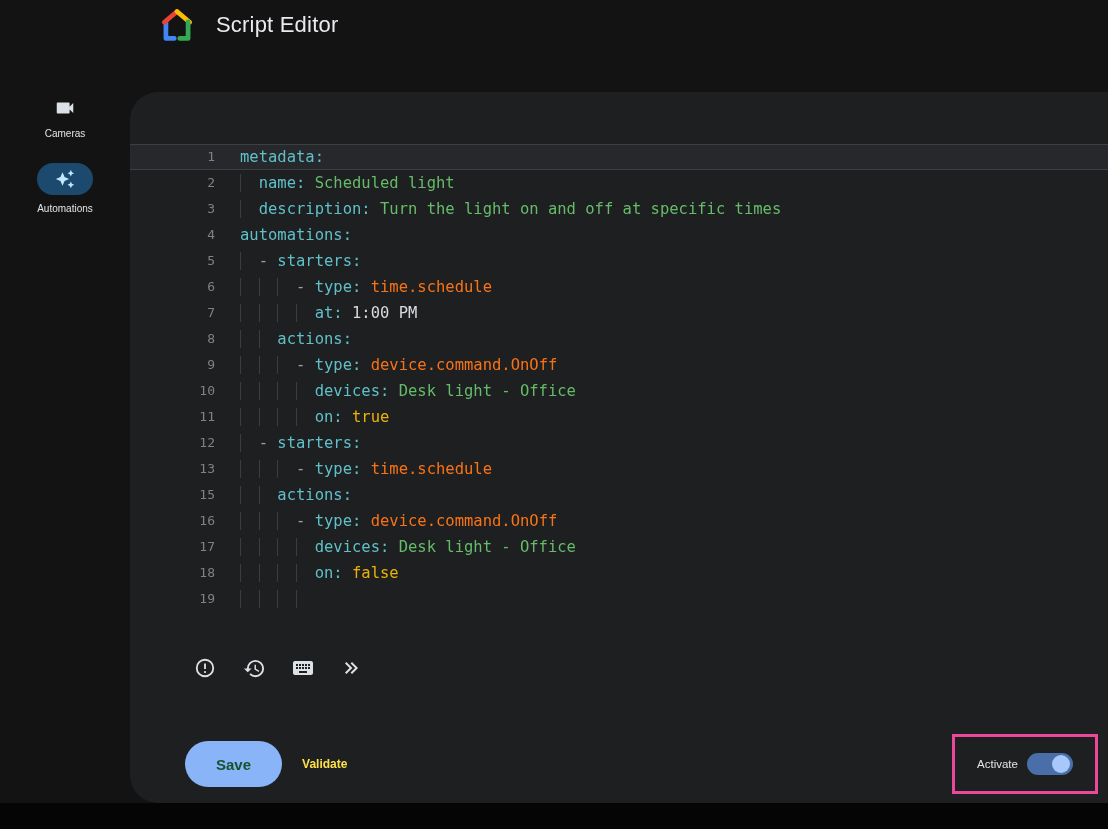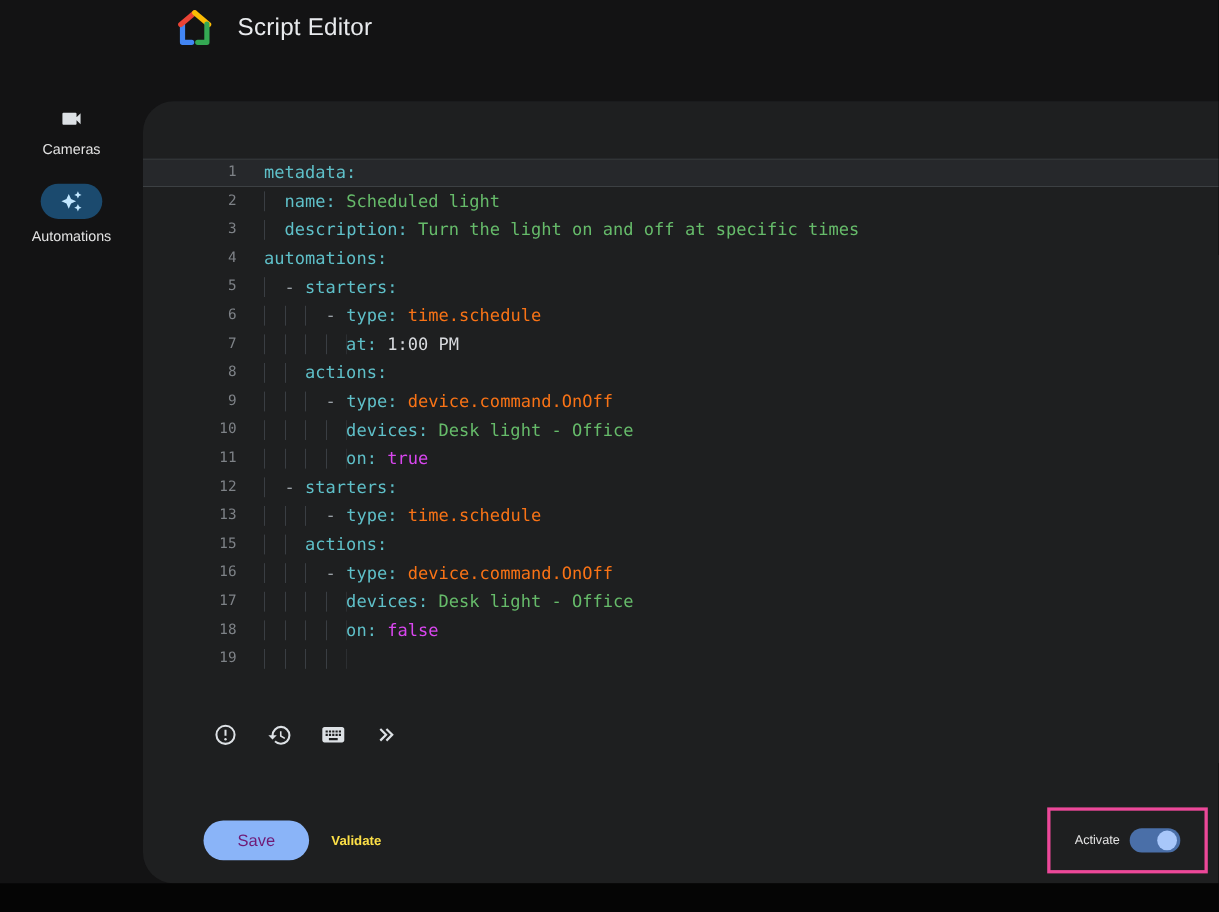--- a/index.html
+++ b/index.html
@@ -16,21 +16,21 @@
   .header{position:absolute;left:158px;top:6px;display:flex;align-items:center;gap:20px;}
   .logo{width:38px;height:38px;display:block;}
   .page-title{font-size:22px;font-weight:400;color:#e8eaed;margin:0;letter-spacing:.2px;}
 
   
   .rail{position:absolute;left:0;top:96px;width:130px;display:flex;flex-direction:column;align-items:center;}
   .rail-item{display:flex;flex-direction:column;align-items:center;cursor:pointer;}
   .rail-item + .rail-item{margin-top:24px;}
   .rail-icon{width:24px;height:24px;display:flex;align-items:center;justify-content:center;color:#dde1e5;}
   .rail-pill{width:56px;height:32px;border-radius:16px;background:#1b4a6e;display:flex;align-items:center;justify-content:center;}
-  .rail-label{margin-top:8px;font-size:13px;color:#e3e3e3;}
+  .rail-label{margin-top:8px;font-size:10px;color:#e3e3e3;}
 
   
   .panel{
     position:absolute;left:130px;top:92px;width:978px;height:711px;
     background:#1e1f20;border-radius:28px 0 0 28px;
   }
 
   
   .editor{
     position:absolute;left:0;top:52px;right:0;height:488px;overflow:hidden;
@@ -38,38 +38,38 @@
     font-size:15.5px;line-height:26px;color:#d8dade;
   }
   .row{display:flex;height:26px;}
   .row.active{background:#26282b;box-shadow:inset 0 1px 0 #3c4043, inset 0 -1px 0 #3c4043;}
   .gutter{flex:0 0 85px;text-align:right;color:#7e8287;font-size:13px;line-height:26px;user-select:none;}
   .code{margin-left:25px;white-space:pre;}
   .tok-key{color:#5fc0c9;}
   .tok-str{color:#66bb6a;}
   .tok-type{color:#f97316;}
   .tok-num{color:#d8dade;}
-  .tok-bool{color:#d946ef;}
+  .tok-bool{color:#eab308;}
   .tok-dash{color:#9aa0a6;}
   .tok-ws{background-image:repeating-linear-gradient(to right,#3a3e43 0,#3a3e43 1px,transparent 1px,transparent 18.66px);}
 
   
   .toolbar{position:absolute;left:61px;top:562px;display:flex;gap:21px;}
   .tool-btn{
     width:28px;height:28px;border:none;background:transparent;padding:2px;margin:0;
     color:#dde1e5;display:flex;align-items:center;justify-content:center;cursor:pointer;
   }
   .tool-btn svg{display:block;}
 
   
   .footer{position:absolute;left:55px;right:0;top:648px;height:48px;display:flex;align-items:center;}
   .save-btn{
-    height:36px;padding:0 31px;border:none;border-radius:24px;
-    background:#8ab4f8;color:#701a75;font-family:"Liberation Sans",sans-serif;
-    font-size:15px;font-weight:400;cursor:pointer;
+    height:46px;padding:0 31px;border:none;border-radius:24px;
+    background:#8ab4f8;color:#14532d;font-family:"Liberation Sans",sans-serif;
+    font-size:15px;font-weight:700;cursor:pointer;
   }
   .validate-btn{
     margin-left:20px;border:none;background:transparent;color:#fde047;
     font-family:"Liberation Sans",sans-serif;font-size:12px;font-weight:600;cursor:pointer;padding:0;
   }
 
   
   .annotation{
     position:absolute;right:10px;top:642px;width:146px;height:60px;
     border:3px solid #ec4899;box-sizing:border-box;

